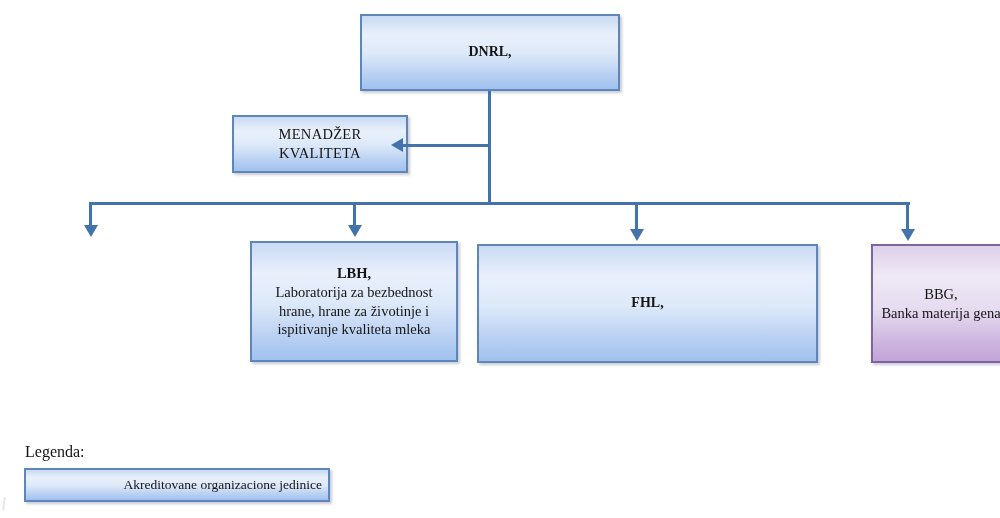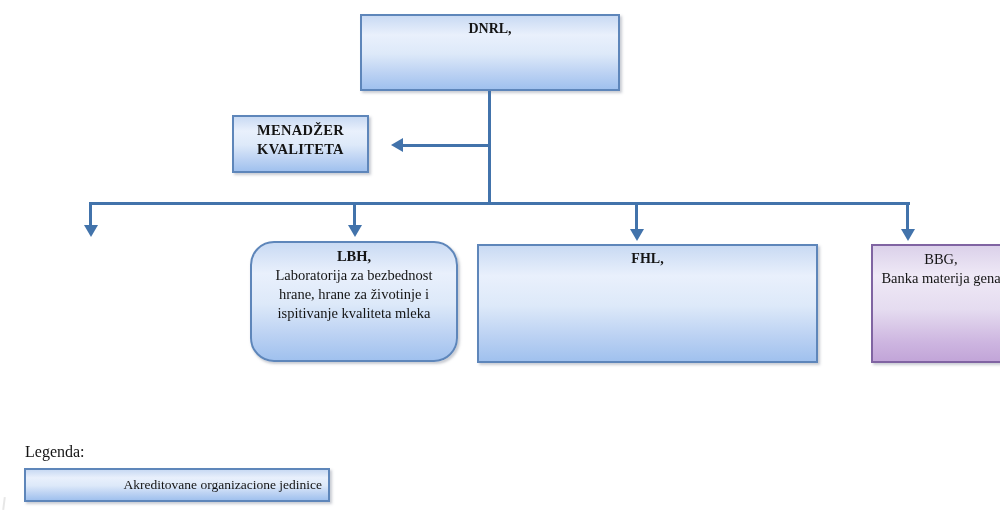--- a/index.html
+++ b/index.html
@@ -13,36 +13,37 @@
     color: #141414;
   }
   .box {
     position: absolute;
     box-sizing: border-box;
     border: 2px solid #5e86ba;
     background: linear-gradient(180deg, #c9daf3 0%, #e9f0fc 26%, #dde9f9 52%, #bcd2f3 78%, #a0c1ee 100%);
     display: flex;
     flex-direction: column;
     align-items: center;
+    justify-content: center;
     text-align: center;
     line-height: 1.3;
     box-shadow: 1.5px 2px 2.5px rgba(100,110,130,0.35);
     padding: 4px 6px;
   }
   .box .abbr { font-weight: bold; }
   .box.purple {
     border-color: #8064a2;
     background: linear-gradient(180deg, #dbd1ea 0%, #efe9f6 26%, #e5dcf0 55%, #cdb5e0 84%, #c2a5d8 100%);
   }
   .box.purple .abbr { font-weight: normal; }
 
   #box-dnrl { left: 360px; top: 14px;  width: 260px; height: 77px;  font-size: 14px; font-weight: bold; }
-  #box-mgr  { left: 232px; top: 115px; width: 137px; height: 58px;  font-size: 14.5px; font-weight: bold; letter-spacing: 0.3px; }
+  #box-mgr  { left: 232px; top: 115px; width: 176px; height: 58px;  font-size: 14.5px; font-weight: normal; letter-spacing: 0.3px; }
   #box-fsl  { left: 16px;  top: 241px; width: 213px; height: 121px; font-size: 14.5px; }
-  #box-lbh  { left: 250px; top: 241px; width: 208px; height: 121px; font-size: 14.5px; border-radius: 24px; }
+  #box-lbh  { left: 250px; top: 241px; width: 208px; height: 121px; font-size: 14.5px; }
   #box-fhl  { left: 477px; top: 244px; width: 341px; height: 119px; font-size: 14px; padding: 4px 2px; gap: 38px; }
   #box-bbg  { left: 827px; top: 244px; width: 140px; height: 119px; font-size: 14.5px; margin-left: 44px; }
 
   .line { position: absolute; background: #4273ab; }
   #conn-root { left: 488px; top: 91px;  width: 3px;   height: 113px; }
   #conn-bar  { left: 89px;  top: 202px; width: 821px; height: 3px;  }
   #conn-mgr  { left: 402px; top: 144px; width: 88px;  height: 3px;  }
   #drop-fsl  { left: 89px;  top: 202px; width: 3px; height: 25px; }
   #drop-lbh  { left: 353px; top: 202px; width: 3px; height: 25px; }
   #drop-fhl  { left: 635px; top: 202px; width: 3px; height: 29px; }

